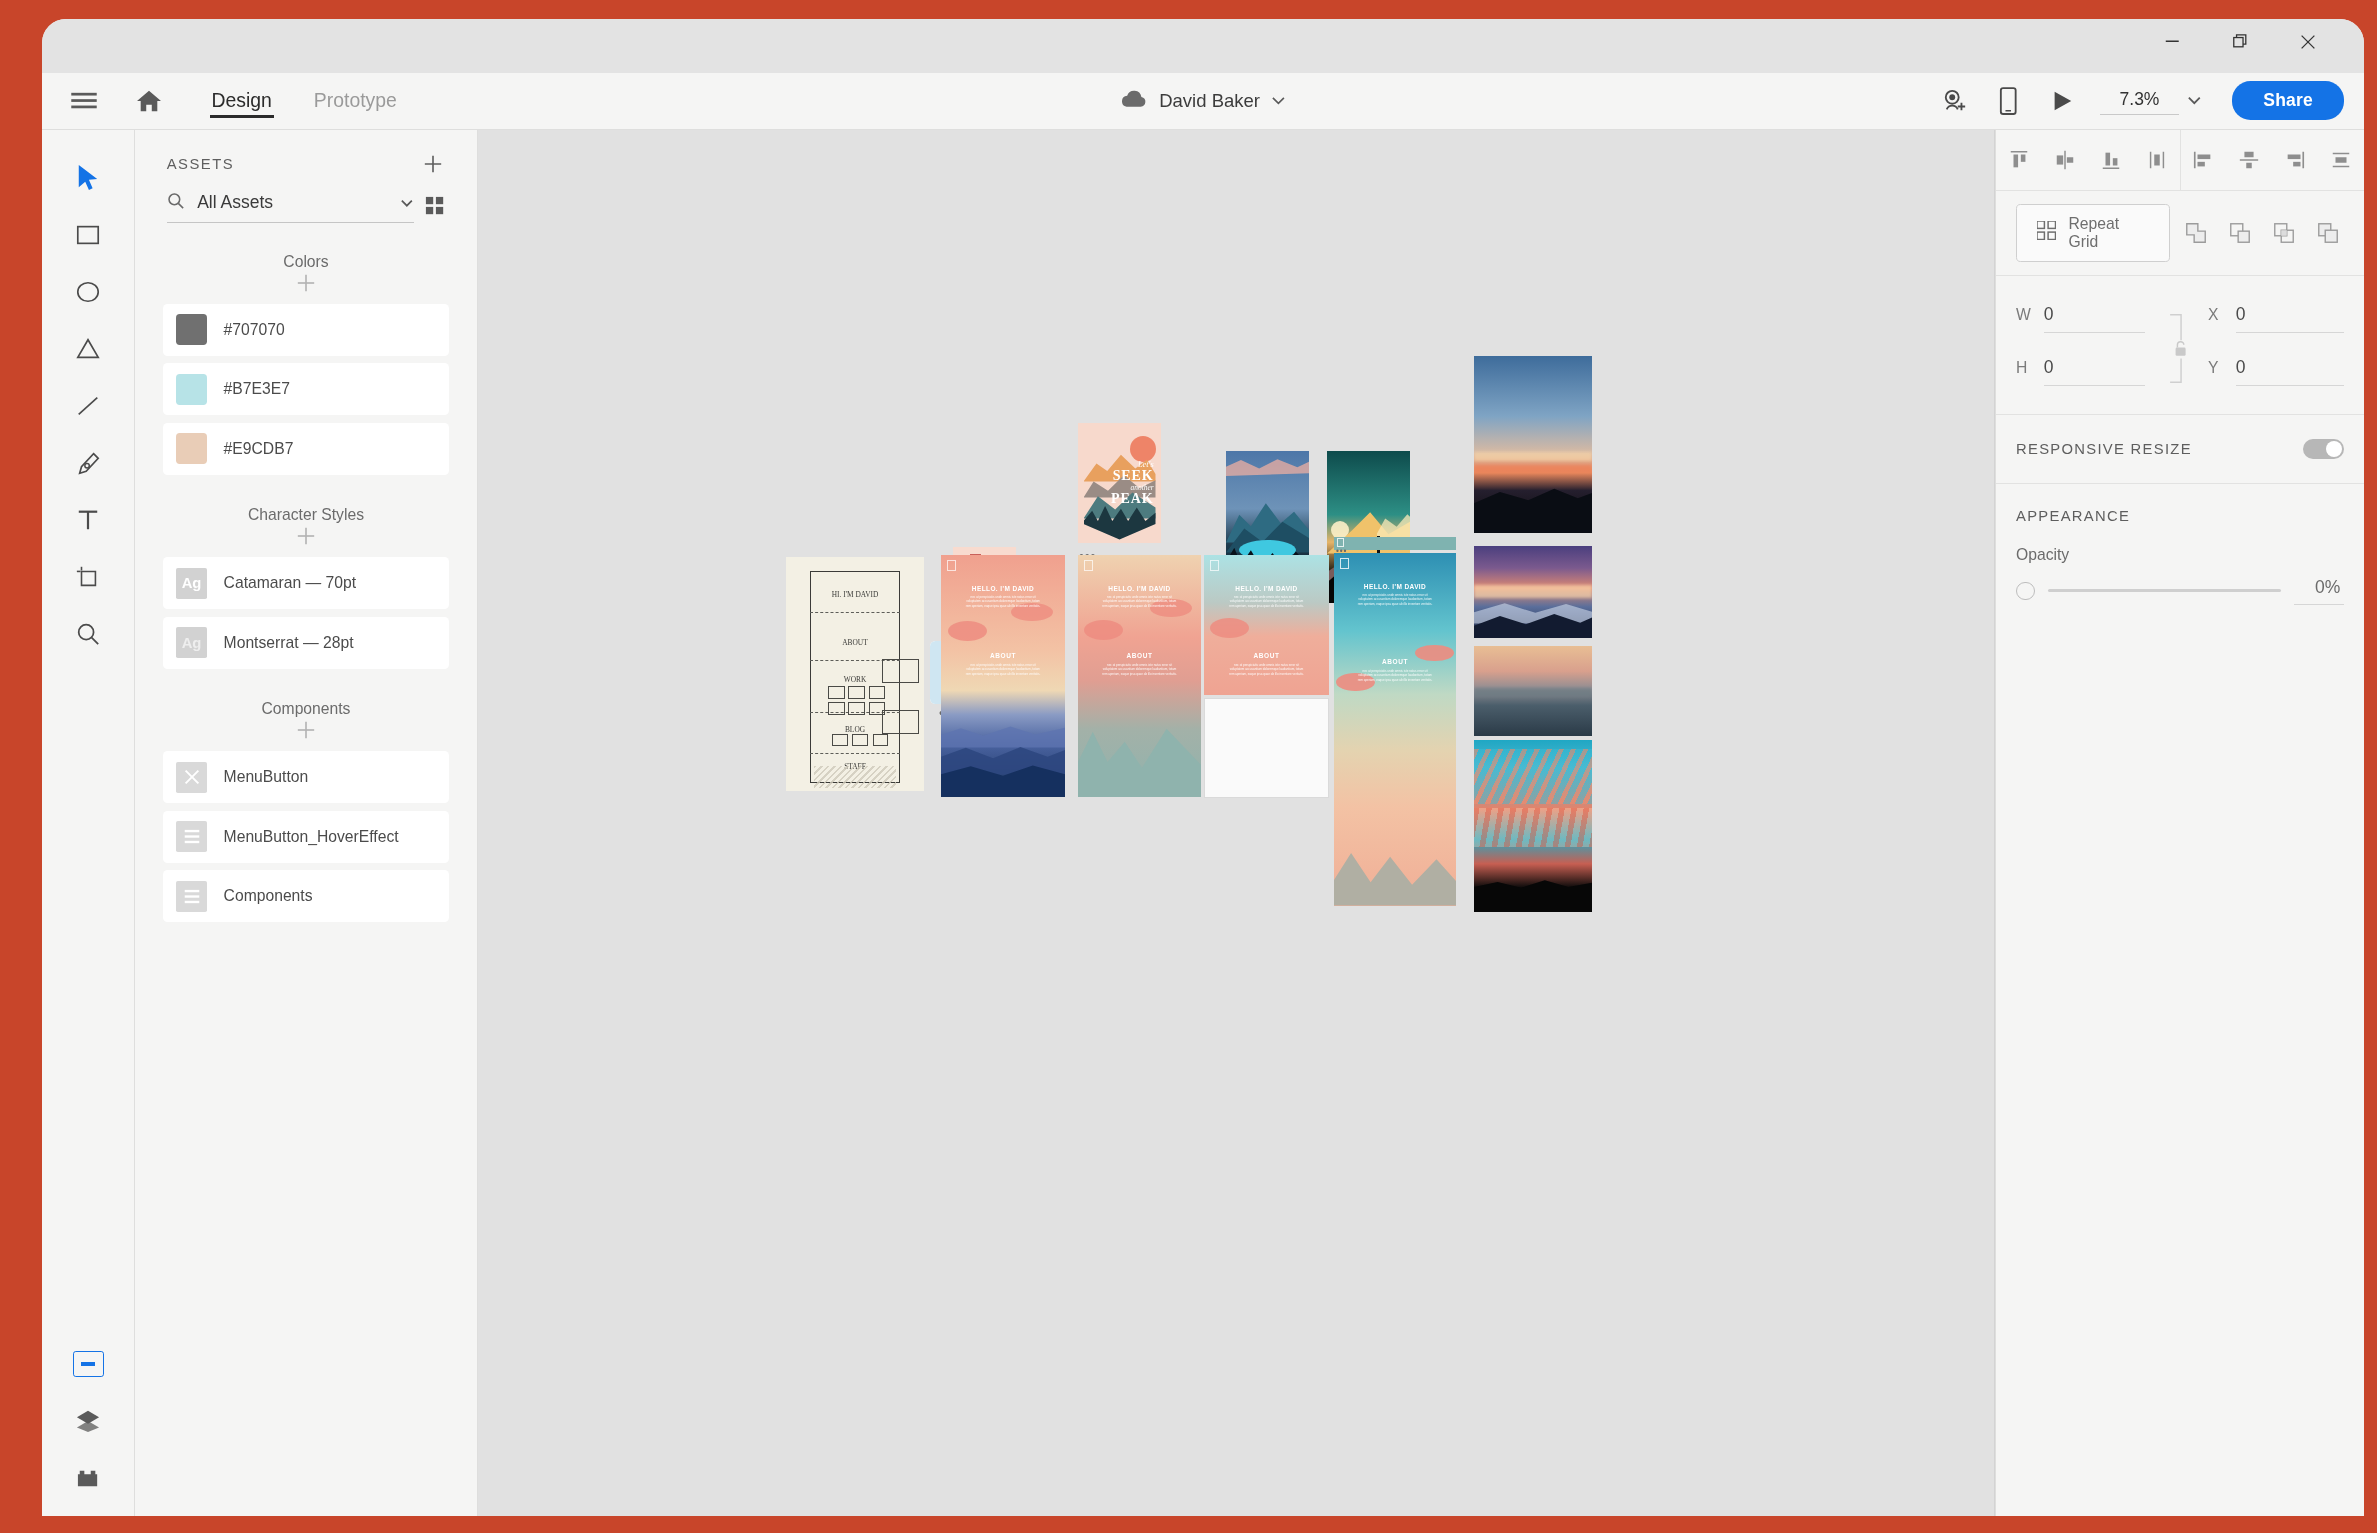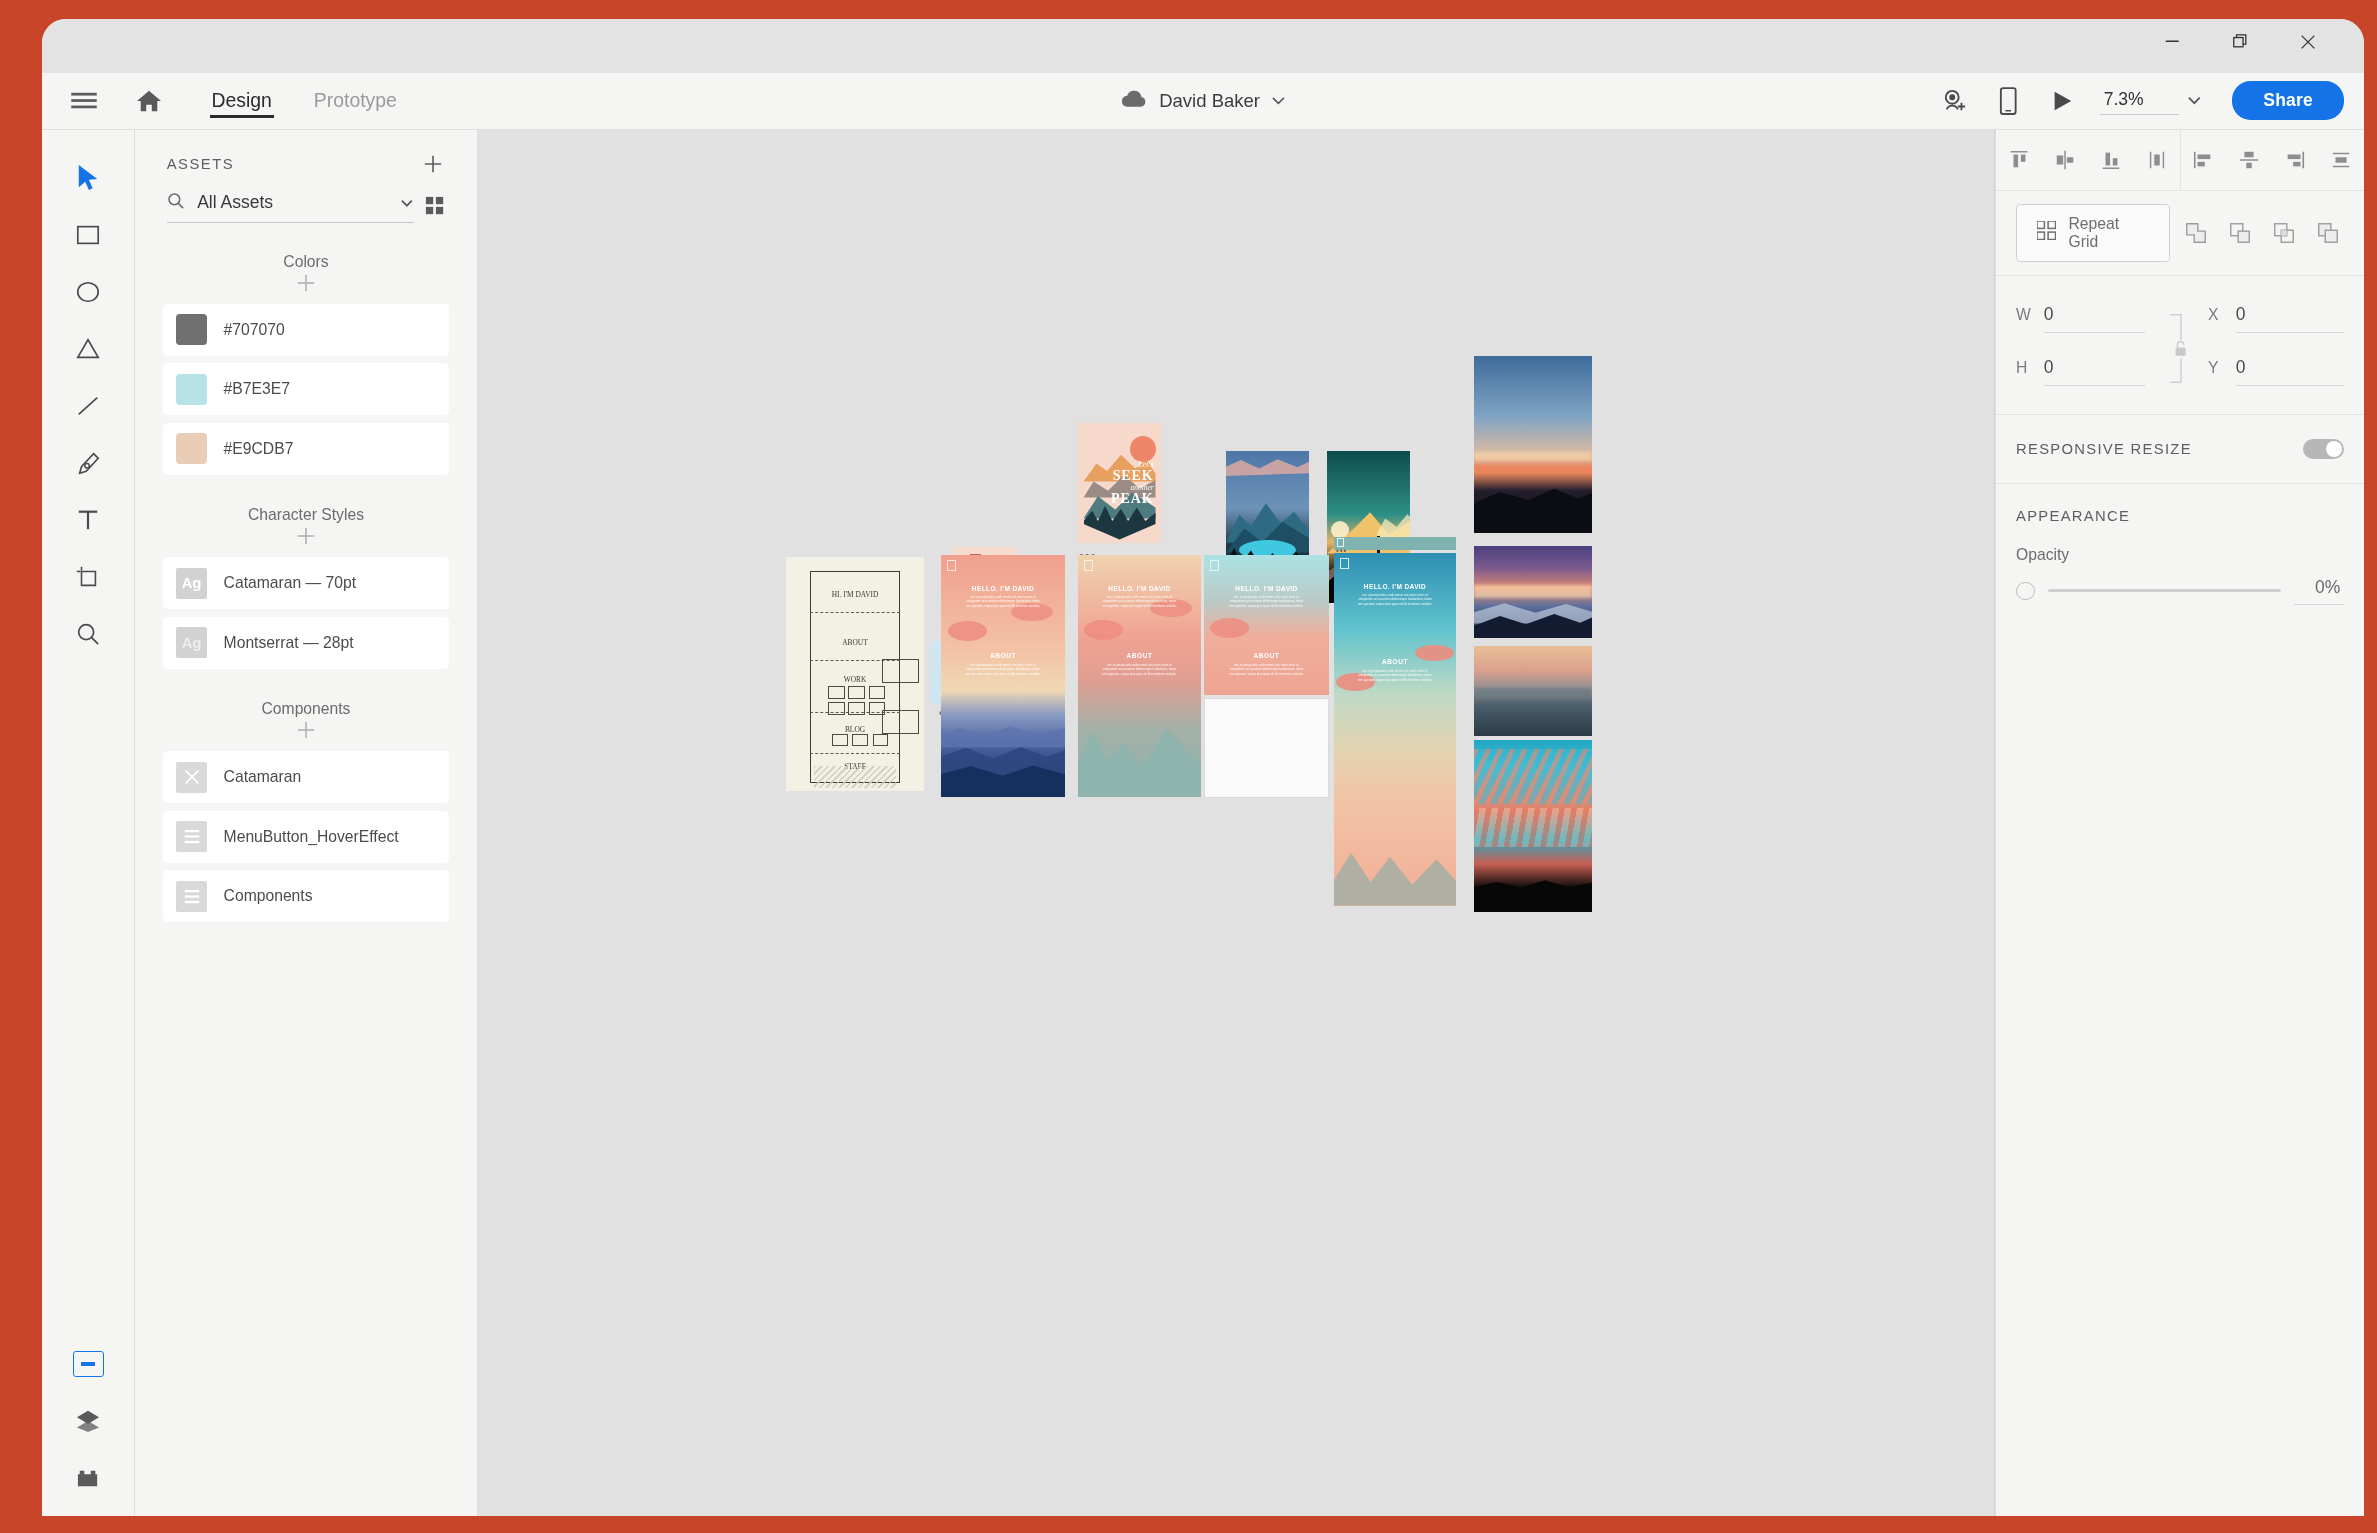--- a/index.html
+++ b/index.html
@@ -60,21 +60,21 @@
     gap: 11px; pointer-events: none;
   }
   #doc-name > * { pointer-events: auto; }
   #doc-name-label { font-size: 18.5px; color: #3c3c3c; }
   #menubar-right {
     margin-left: auto; display: flex; align-items: center; gap: 3.7px;
     padding-right: 20px;
   }
   .tb-icon { width: 50px; height: 41px; display:flex; align-items:center; justify-content:center; color:#4a4a4a;}
   #zoom-field {
-    display:flex; align-items:center; gap: 7.4px; margin: 0 3.7px 0 9.2px;
+    display:flex; align-items:center; gap: 7.4px; margin: 0 3.7px 0 9.2px; text-align: center;
   }
   #zoom-value {
     font-size: 17.5px; color: #333; border-bottom: 0.9px solid #c9c9c9;
     padding: 2.8px 3.7px 4.6px 3.7px; min-width: 79px;
   }
   #share-btn {
     background: #1473E6; color:#fff; font-size: 17.5px; font-weight: bold;
     border-radius: 18.5px; padding: 9.2px 31px; margin-left: 22px;
     letter-spacing: 0.2px;
   }
@@ -443,21 +443,21 @@
             </svg>
         </span>
       </div>
       <div class="asset-row">
         <span class="comp-chip">
           <svg width="20" height="20" viewBox="0 0 22 22">
               <line x1="4" y1="4" x2="18" y2="18" stroke="#fff" stroke-width="2.2"></line>
               <line x1="18" y1="4" x2="4" y2="18" stroke="#fff" stroke-width="2.2"></line>
             </svg>
         </span>
-        <span class="asset-label">Catamaran</span>
+        <span class="asset-label">MenuButton</span>
       </div>
       <div class="asset-row">
         <span class="comp-chip">
           <svg width="20" height="18.5" viewBox="0 0 22 20">
               <rect x="3" y="3" width="16" height="2.6" fill="#fff"></rect>
               <rect x="3" y="9" width="16" height="2.6" fill="#fff"></rect>
               <rect x="3" y="15" width="16" height="2.6" fill="#fff"></rect>
             </svg>
         </span>
         <span class="asset-label">MenuButton_HoverEffect</span>

